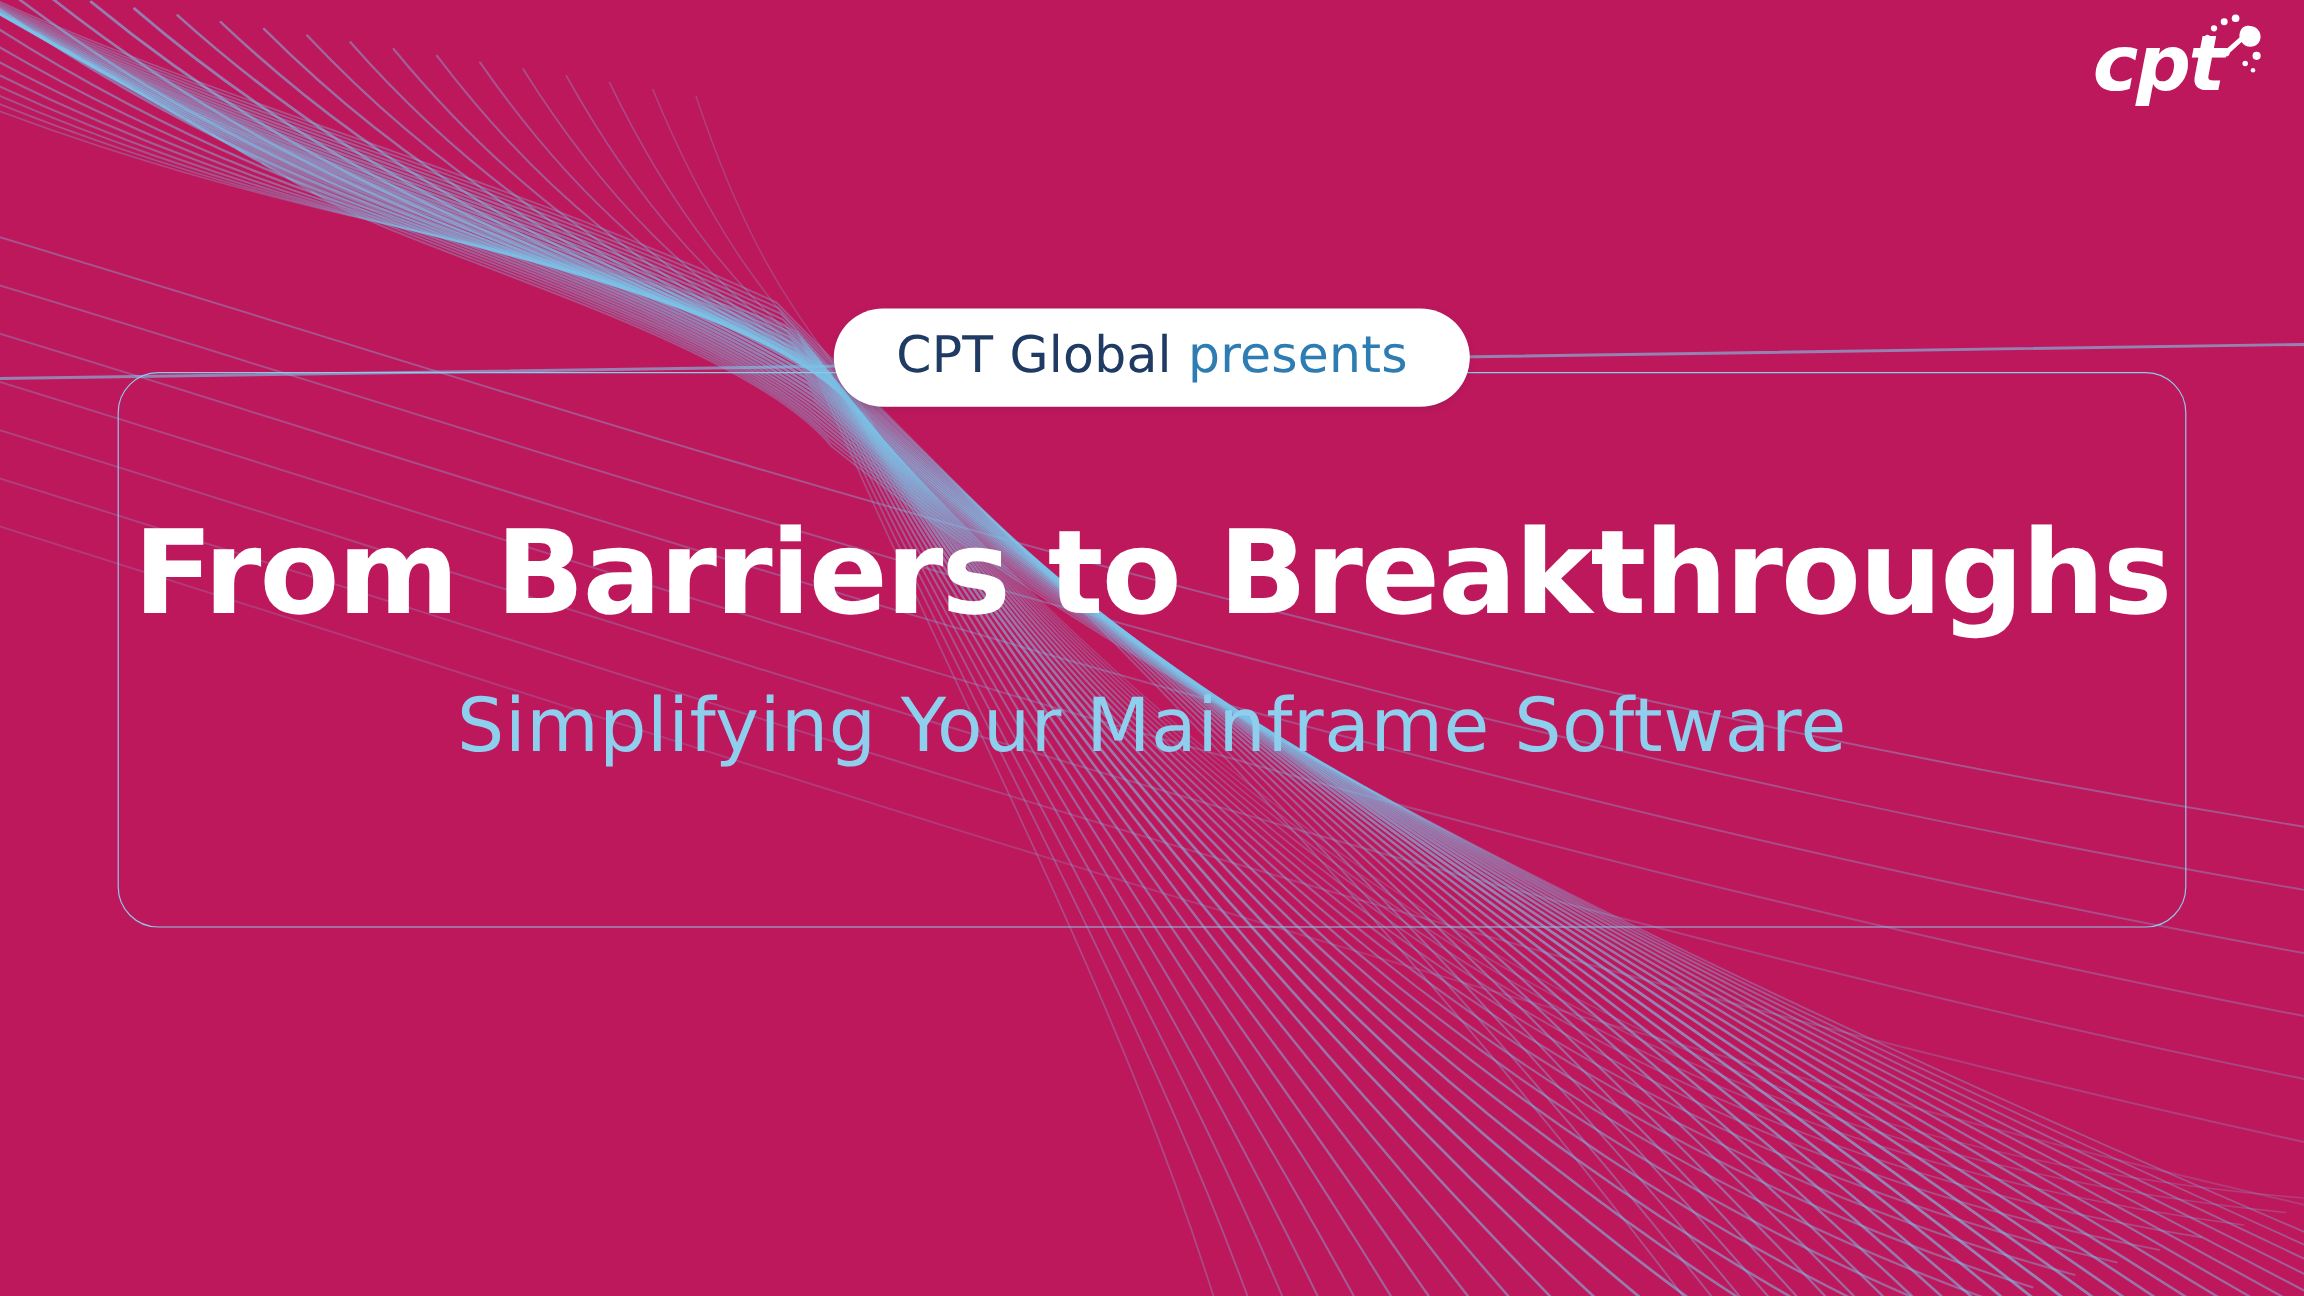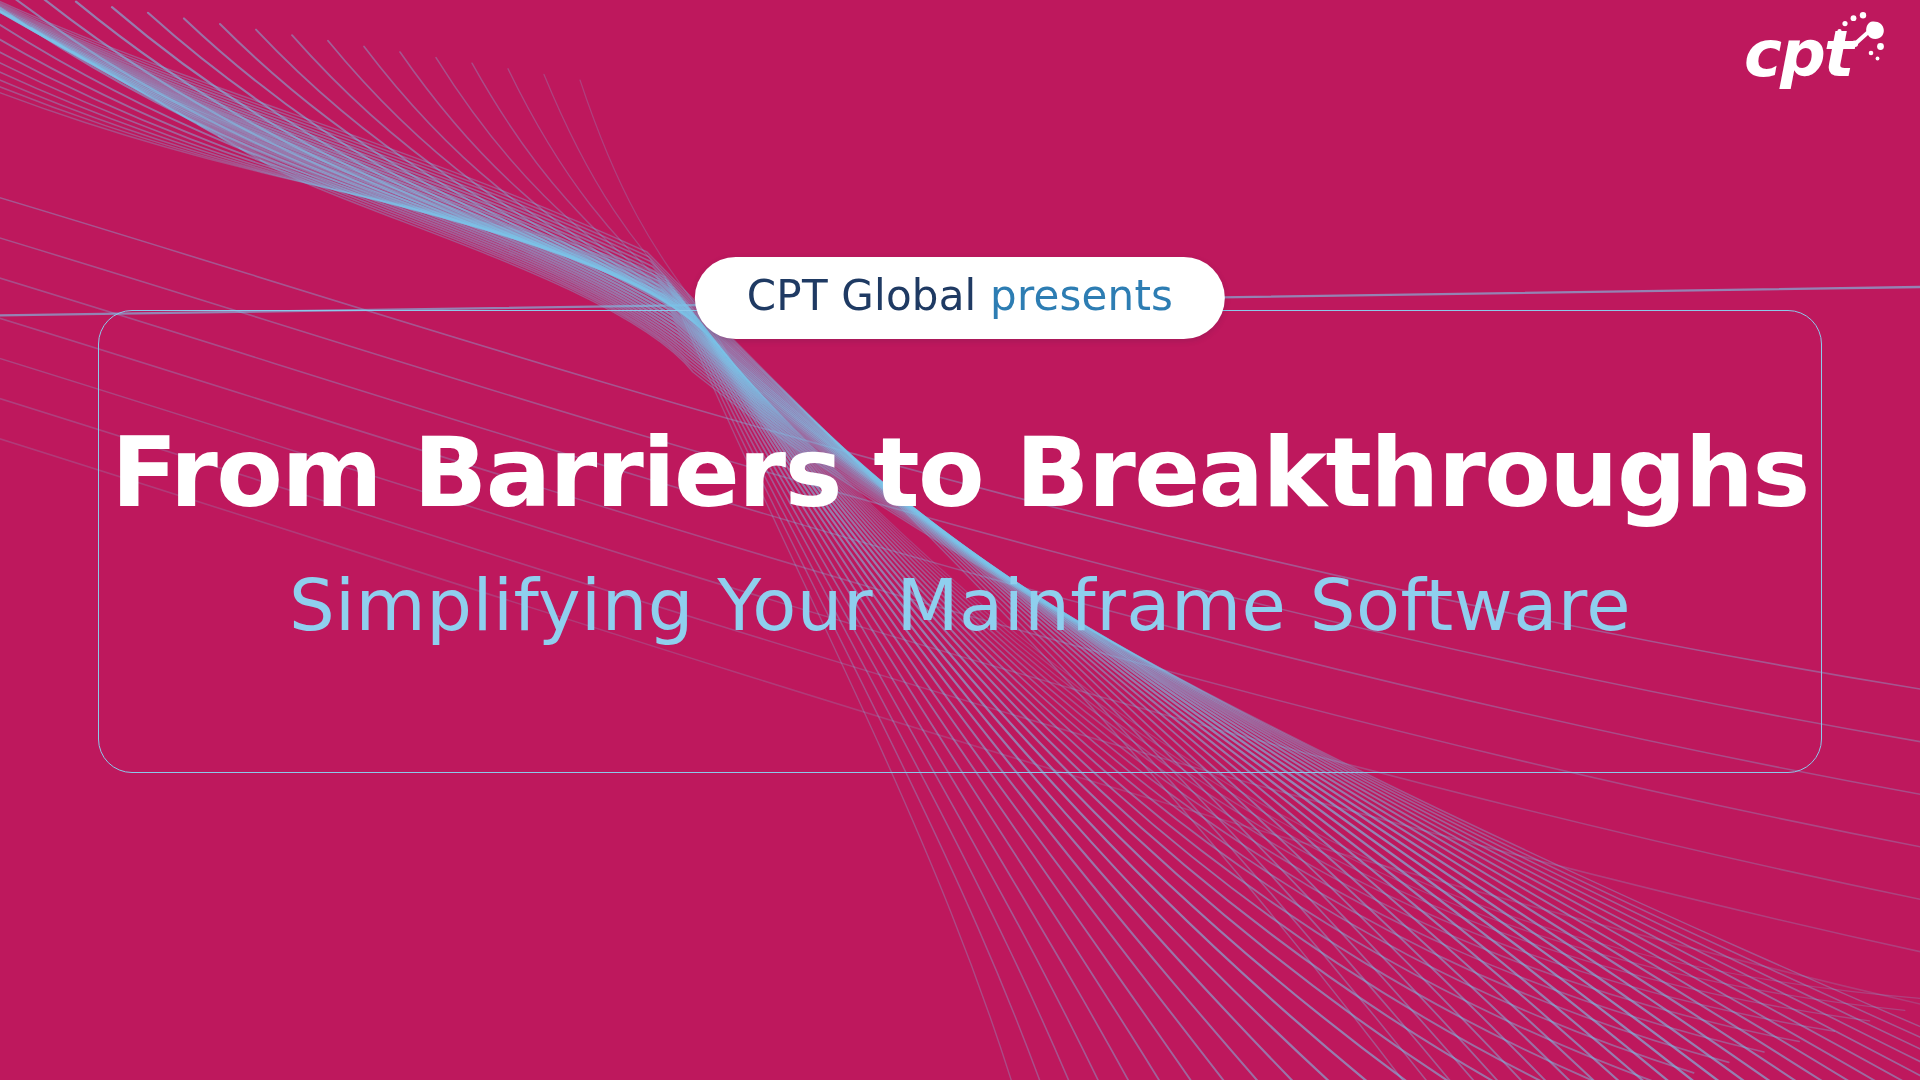--- a/index.html
+++ b/index.html
@@ -114,21 +114,21 @@
     letter-spacing: -1.5px;
     color: #ffffff;
     white-space: nowrap;
     text-align: center;
   }
   #sub-title {
     margin: 16px;
     margin-top: 34px;
     font-family: "DejaVu Sans", sans-serif;
     font-weight: 400;
-    font-size: 72px;
+    font-size: 62px;
     line-height: 1.1;
     letter-spacing: 0.5px;
     color: #8fcfee;
     white-space: nowrap;
     text-align: center;
   }
 </style>
 </head>
 <body>
 

